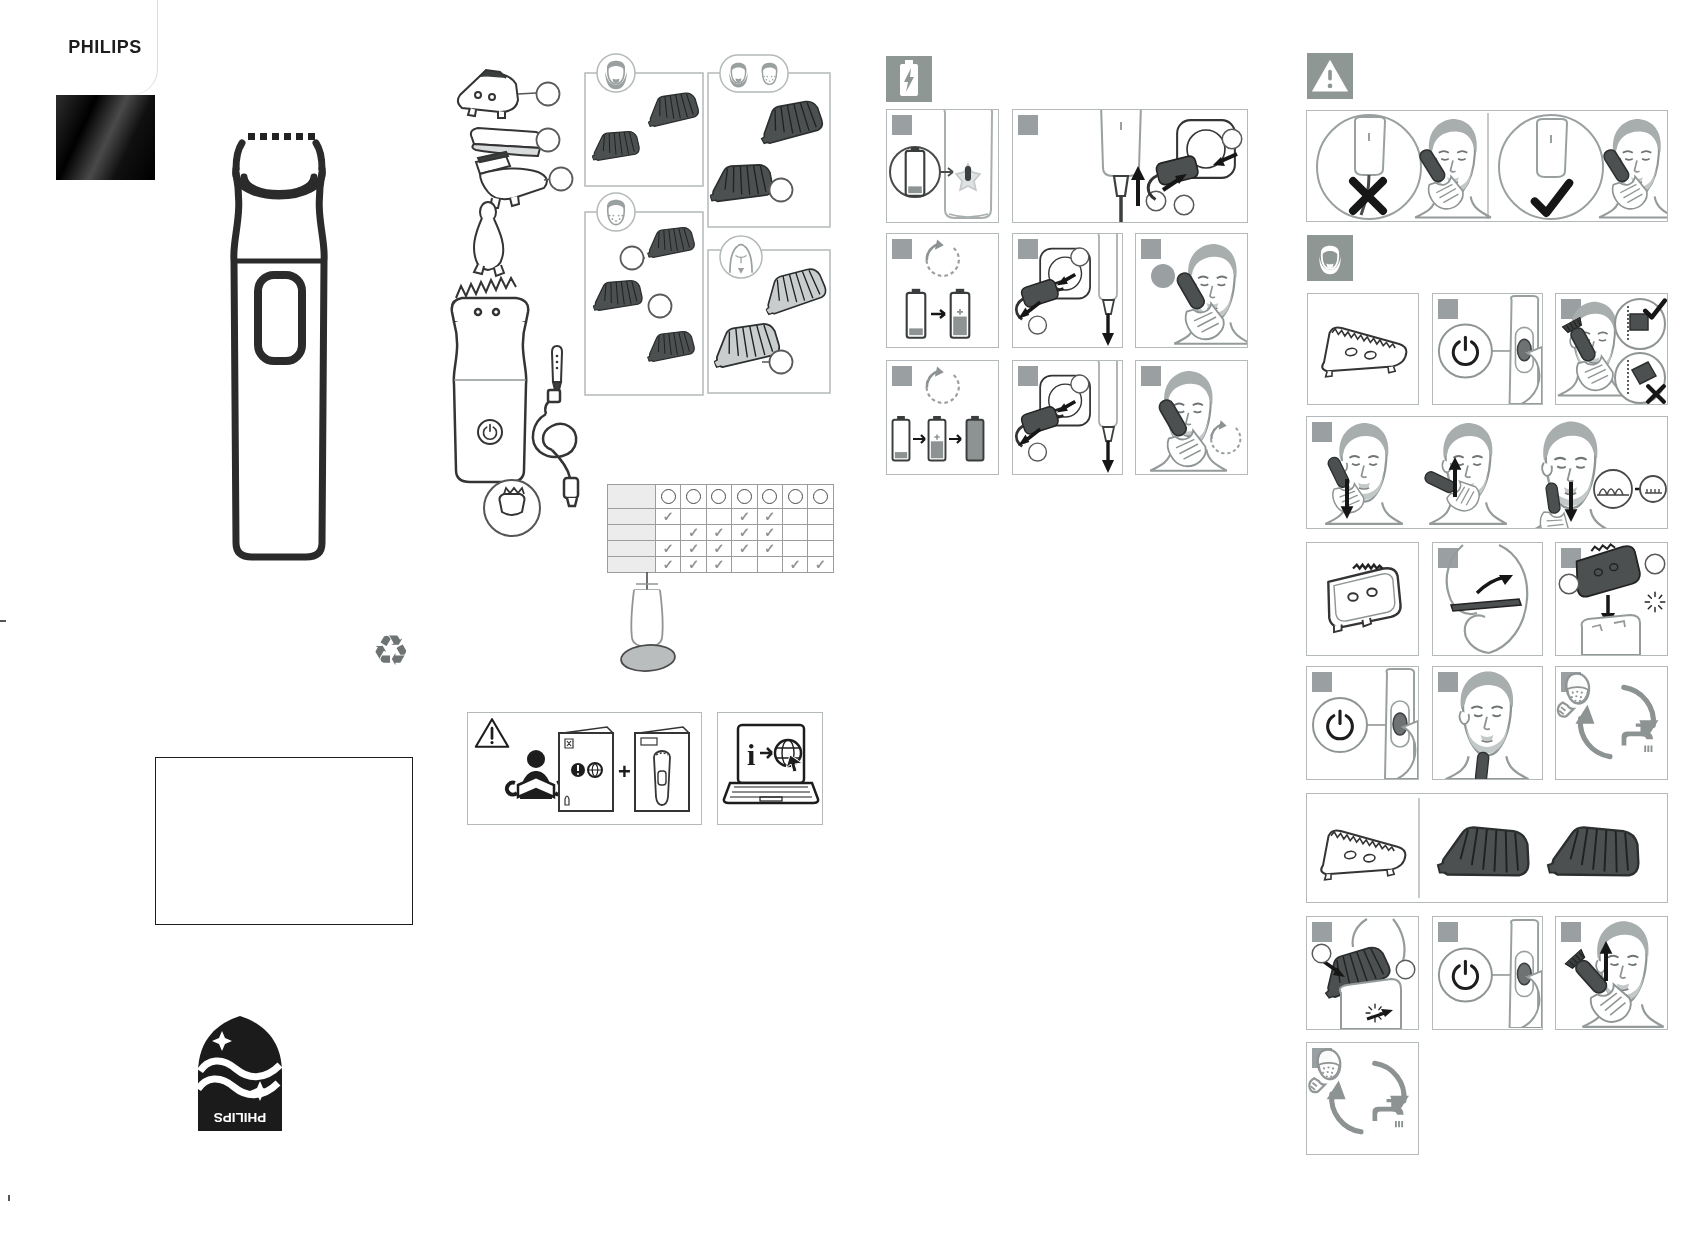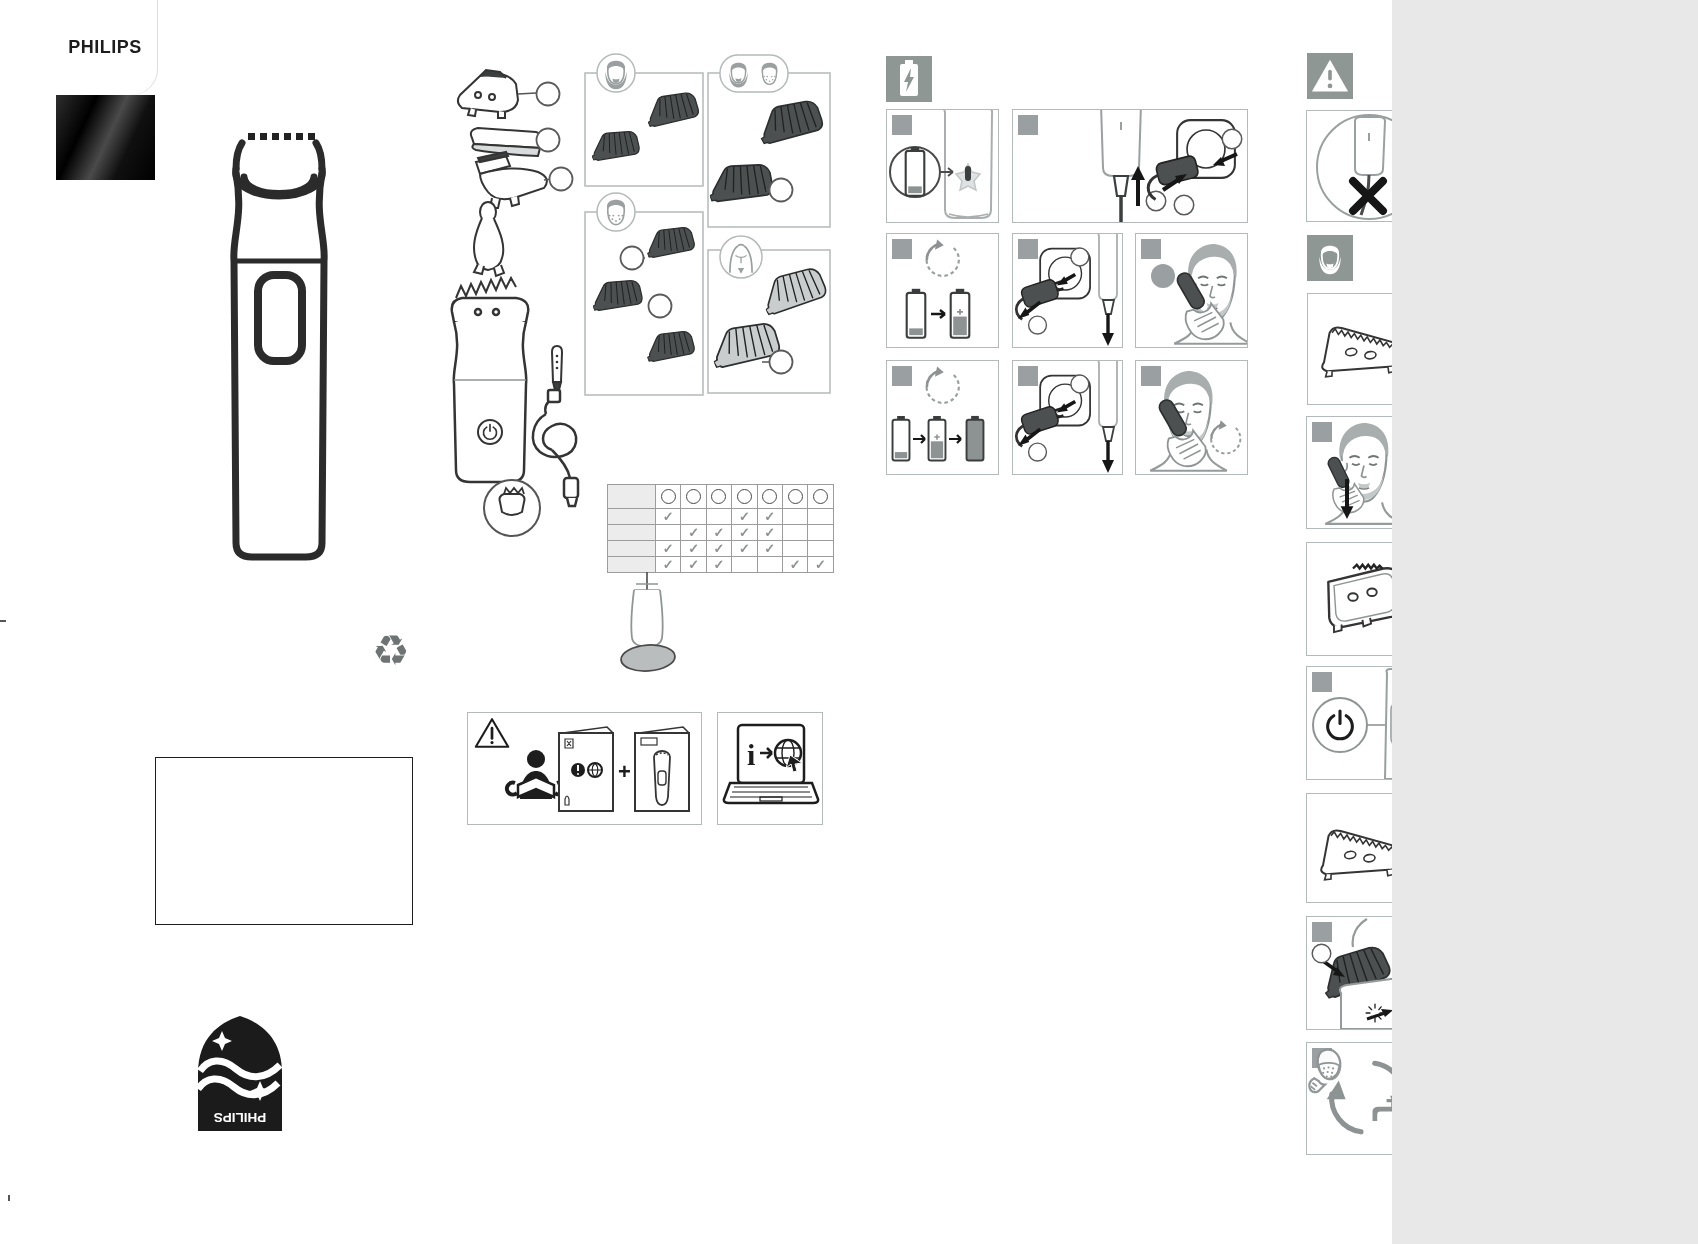--- a/index.html
+++ b/index.html
@@ -1,16 +1,16 @@
 <!DOCTYPE html>
 <html><head>
 <meta charset="utf-8">
 <style>
   html,body{margin:0;padding:0;background:#e8e8e8;font-family:"Liberation Sans",sans-serif;}
-  #page{position:relative;width:1392px;height:1244px;background:#fff;overflow:hidden;}
+  #page{position:relative;width:1698px;height:1244px;background:#fff;overflow:hidden;}
   .abs{position:absolute;}
   .panel{position:absolute;border:1px solid #b4b9b9;background:#fff;box-sizing:border-box;}
   .badge{position:absolute;top:5px;left:5px;width:20px;height:20px;background:#9aa0a2;}
   .iconbox{position:absolute;width:46px;height:46px;background:#8f9794;display:flex;align-items:center;justify-content:center;}
   .panel svg{position:absolute;left:0;top:0;}
   
   #brandcard{left:53px;top:0;width:104px;height:95px;background:#fff;border-radius:0 0 26px 0;
     box-shadow:1px 0 0 #ddd;display:flex;align-items:center;justify-content:center;z-index:2;}
   #brandcard span{font-weight:bold;font-size:18px;letter-spacing:.5px;color:#1d1d1d;}
   #brandblack{left:56px;top:95px;width:99px;height:85px;

